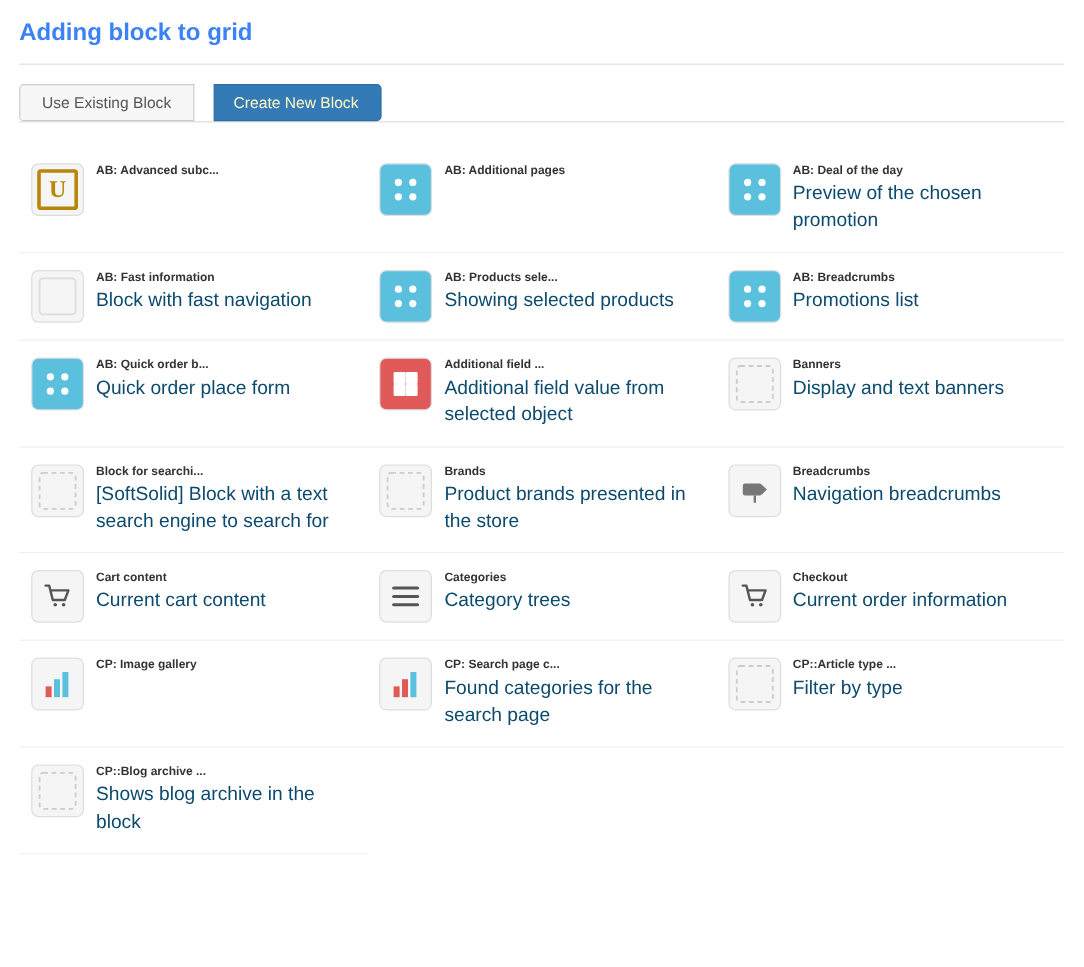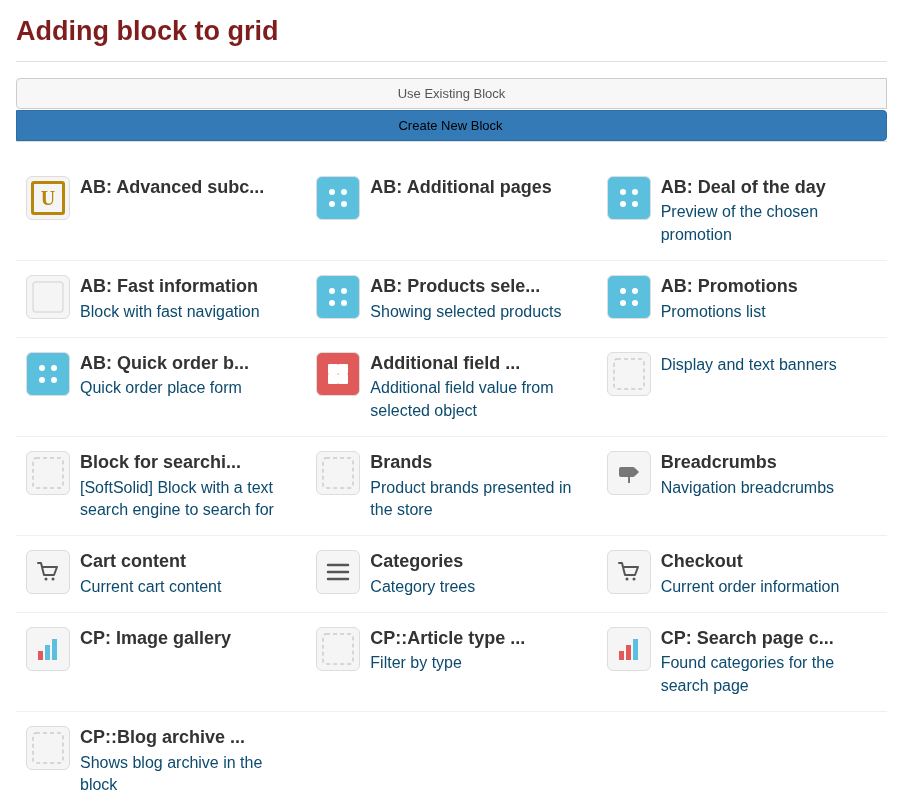--- a/index.html
+++ b/index.html
@@ -1,35 +1,35 @@
 <!DOCTYPE html>
 <html><head>
   <meta charset="utf-8">
   <style>
     * { box-sizing: border-box; margin: 0; padding: 0; }
     body { font-family: -apple-system, BlinkMacSystemFont, 'Segoe UI', sans-serif; background: #fff; color: #333; font-size: 13px; }
 
     .page-container { padding: 16px; max-width: 903px; }
 
-    .page-title { font-size: 27px; font-weight: 600; color: #7f1d1d; padding-bottom: 14px; border-bottom: 1px solid #e0e0e0; margin-bottom: 16px; }
-
-    .tab-bar { display: flex; gap: 1px; margin-bottom: 20px; border-bottom: 1px solid #ddd; padding-bottom: 0; flex-direction: column; }
+    .page-title { font-size: 20px; font-weight: 600; color: #3b82f6; padding-bottom: 14px; border-bottom: 1px solid #e0e0e0; margin-bottom: 16px; }
+
+    .tab-bar { display: flex; gap: 16px; margin-bottom: 20px; border-bottom: 1px solid #ddd; padding-bottom: 0; }
 
     .tab-btn {
       padding: 7px 18px;
       border: 1px solid #ccc;
       background: #f7f7f7;
       cursor: pointer;
       font-size: 13px;
       color: #555;
       border-radius: 0;
     }
     .tab-btn:first-child { border-radius: 4px 0 0 4px; }
     .tab-btn:last-child { border-radius: 0 4px 4px 0; }
-    .tab-btn.active { background: #337ab7; color: #000000; border-color: #2e6da4; padding-left: 16px; }
+    .tab-btn.active { background: #337ab7; color: #fef9c3; border-color: #2e6da4; padding-left: 16px; }
 
     .blocks-grid {
       display: grid;
       grid-template-columns: repeat(3, 1fr);
       gap: 0;
     }
 
     .block-item {
       display: flex;
       align-items: flex-start;
@@ -46,21 +46,21 @@
       border-radius: 6px;
       background: #f5f5f5;
       display: flex;
       align-items: center;
       justify-content: center;
       flex-shrink: 0;
       font-size: 18px;
     }
 
     .block-info { flex: 1; min-width: 0; }
-    .block-name { font-weight: 600; color: #333; font-size: 18px; line-height: 1.3; }
+    .block-name { font-weight: 600; color: #333; font-size: 10px; line-height: 1.3; }
     .block-desc { color: #0c4a6e; font-size: 16px; line-height: 1.4; margin-top: 2px; }
   </style>
 </head>
 <body>
 
 <div class="page-container">
 
   <div class="page-title">Adding block to grid</div>
 
   <div class="tab-bar">
@@ -133,21 +133,21 @@
       <div class="block-item">
         <div class="block-icon" style="background:#5bc0de;border-color:#46b8da;width:44px;height:44px;border:1px solid #ddd;border-radius:6px;display:flex;align-items:center;justify-content:center;flex-shrink:0;">
           <svg width="28" height="28" viewBox="0 0 28 28" fill="none">
             <circle cx="8" cy="8" r="3" fill="white"></circle>
             <circle cx="20" cy="8" r="3" fill="white"></circle>
             <circle cx="8" cy="20" r="3" fill="white"></circle>
             <circle cx="20" cy="20" r="3" fill="white"></circle>
           </svg>
         </div>
         <div class="block-info">
-          <div class="block-name">AB: Promotions</div>
+          <div class="block-name">AB: Breadcrumbs</div>
           <div class="block-desc">Promotions list</div>
         </div>
       </div>
       <div class="block-item">
         <div class="block-icon" style="background:#5bc0de;border-color:#46b8da;width:44px;height:44px;border:1px solid #ddd;border-radius:6px;display:flex;align-items:center;justify-content:center;flex-shrink:0;">
           <svg width="28" height="28" viewBox="0 0 28 28" fill="none">
             <circle cx="8" cy="8" r="3" fill="white"></circle>
             <circle cx="20" cy="8" r="3" fill="white"></circle>
             <circle cx="8" cy="20" r="3" fill="white"></circle>
             <circle cx="20" cy="20" r="3" fill="white"></circle>
@@ -172,20 +172,21 @@
           <div class="block-desc">Additional field value from selected object</div>
         </div>
       </div>
       <div class="block-item">
         <div class="block-icon" style="background:#f5f5f5;border-color:#ddd;width:44px;height:44px;border:1px solid #ddd;border-radius:6px;display:flex;align-items:center;justify-content:center;flex-shrink:0;">
           <svg width="36" height="36" viewBox="0 0 36 36" fill="none">
             <rect x="3" y="3" width="30" height="30" rx="3" stroke="#ccc" stroke-width="1.5" stroke-dasharray="4 3"></rect>
           </svg>
         </div>
         <div class="block-info">
+          <div class="block-name">Banners</div>
           <div class="block-desc">Display and text banners</div>
         </div>
       </div>
       <div class="block-item">
         <div class="block-icon" style="background:#f5f5f5;border-color:#ddd;width:44px;height:44px;border:1px solid #ddd;border-radius:6px;display:flex;align-items:center;justify-content:center;flex-shrink:0;">
           <svg width="36" height="36" viewBox="0 0 36 36" fill="none">
             <rect x="3" y="3" width="30" height="30" rx="3" stroke="#ccc" stroke-width="1.5" stroke-dasharray="4 3"></rect>
           </svg>
         </div>
         <div class="block-info">
@@ -263,48 +264,48 @@
             <rect x="11" y="10" width="5" height="15" fill="#5bc0de"></rect>
             <rect x="18" y="4" width="5" height="21" fill="#5bc0de"></rect>
           </svg>
         </div>
         <div class="block-info">
           <div class="block-name">CP: Image gallery</div>
         </div>
       </div>
       <div class="block-item">
         <div class="block-icon" style="background:#f5f5f5;border-color:#ddd;width:44px;height:44px;border:1px solid #ddd;border-radius:6px;display:flex;align-items:center;justify-content:center;flex-shrink:0;">
-          <svg width="36" height="36" viewBox="0 0 36 36" fill="none">
-            <rect x="3" y="3" width="30" height="30" rx="3" stroke="#ccc" stroke-width="1.5" stroke-dasharray="4 3"></rect>
-          </svg>
-        </div>
-        <div class="block-info">
-          <div class="block-name">CP::Article type ...</div>
-          <div class="block-desc">Filter by type</div>
-        </div>
-      </div>
-      <div class="block-item">
-        <div class="block-icon" style="background:#f5f5f5;border-color:#ddd;width:44px;height:44px;border:1px solid #ddd;border-radius:6px;display:flex;align-items:center;justify-content:center;flex-shrink:0;">
           <svg width="28" height="28" viewBox="0 0 28 28" fill="none">
             <rect x="4" y="16" width="5" height="9" fill="#e05a5a"></rect>
             <rect x="11" y="10" width="5" height="15" fill="#e05a5a"></rect>
             <rect x="18" y="4" width="5" height="21" fill="#5bc0de"></rect>
           </svg>
         </div>
         <div class="block-info">
           <div class="block-name">CP: Search page c...</div>
           <div class="block-desc">Found categories for the search page</div>
         </div>
       </div>
       <div class="block-item">
         <div class="block-icon" style="background:#f5f5f5;border-color:#ddd;width:44px;height:44px;border:1px solid #ddd;border-radius:6px;display:flex;align-items:center;justify-content:center;flex-shrink:0;">
           <svg width="36" height="36" viewBox="0 0 36 36" fill="none">
             <rect x="3" y="3" width="30" height="30" rx="3" stroke="#ccc" stroke-width="1.5" stroke-dasharray="4 3"></rect>
           </svg>
         </div>
         <div class="block-info">
+          <div class="block-name">CP::Article type ...</div>
+          <div class="block-desc">Filter by type</div>
+        </div>
+      </div>
+      <div class="block-item">
+        <div class="block-icon" style="background:#f5f5f5;border-color:#ddd;width:44px;height:44px;border:1px solid #ddd;border-radius:6px;display:flex;align-items:center;justify-content:center;flex-shrink:0;">
+          <svg width="36" height="36" viewBox="0 0 36 36" fill="none">
+            <rect x="3" y="3" width="30" height="30" rx="3" stroke="#ccc" stroke-width="1.5" stroke-dasharray="4 3"></rect>
+          </svg>
+        </div>
+        <div class="block-info">
           <div class="block-name">CP::Blog archive ...</div>
           <div class="block-desc">Shows blog archive in the block</div>
         </div>
       </div>
     </div>
 
 </div>
 
 </body></html>

